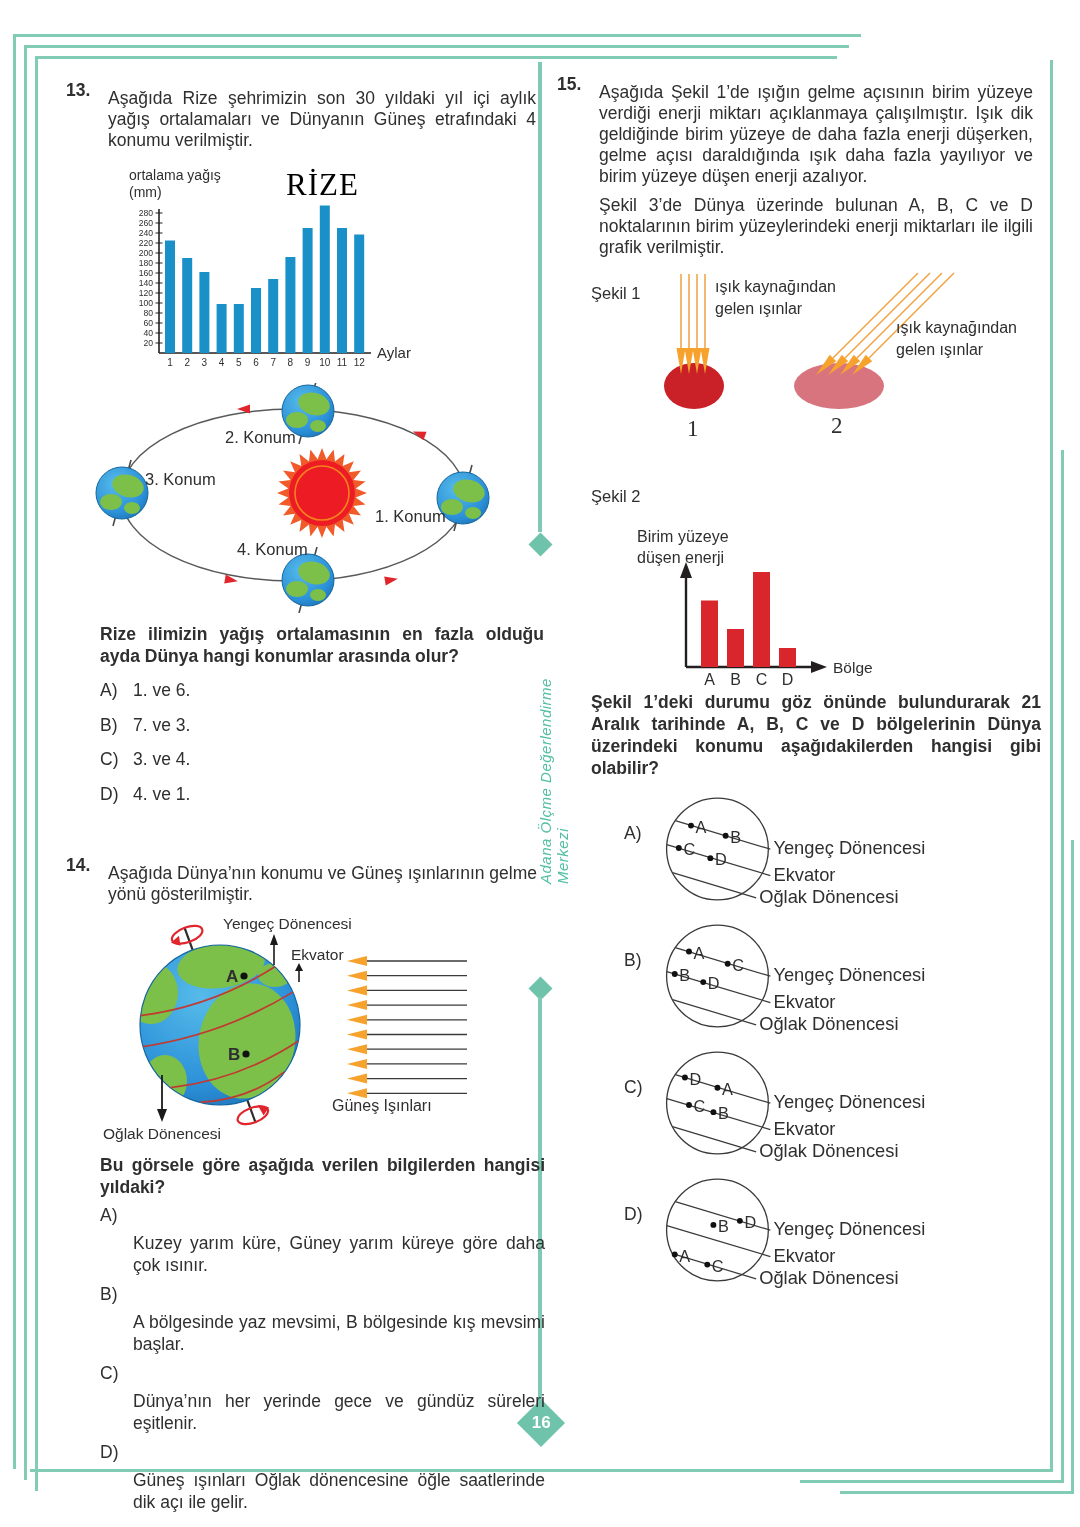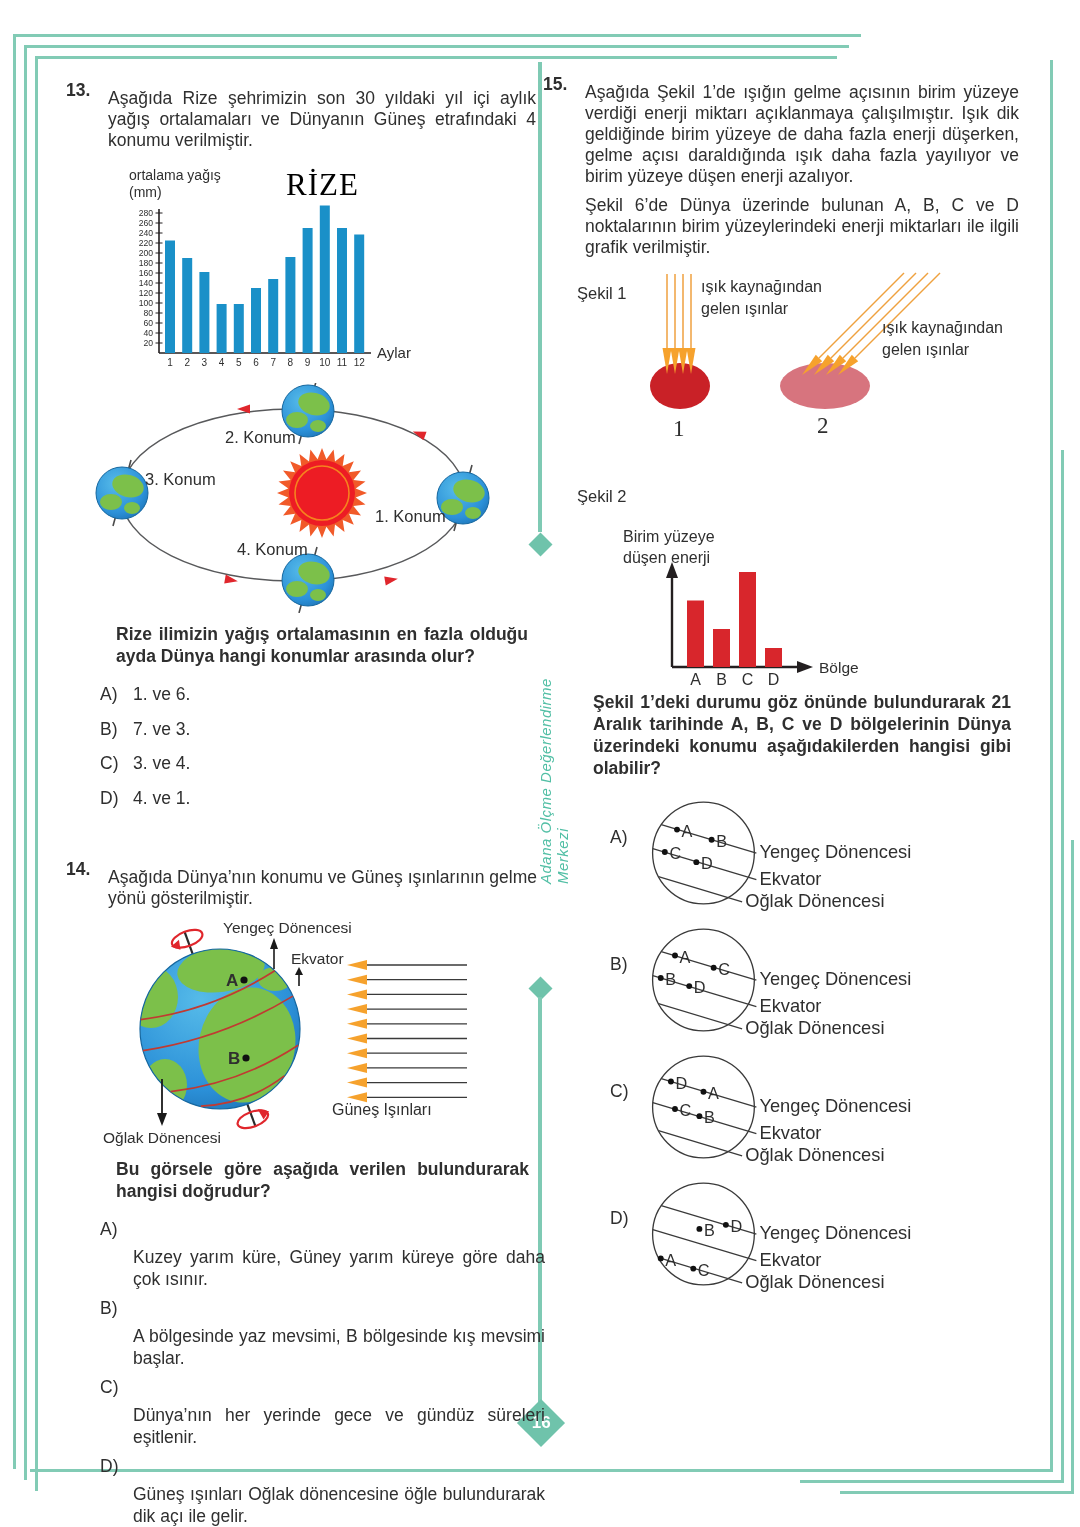--- a/index.html
+++ b/index.html
@@ -24,26 +24,26 @@
   .dia16{position:absolute;left:524px;top:1406px;width:34px;height:34px;background:#6fc3ab;
          transform:rotate(45deg);display:flex;align-items:center;justify-content:center;}
   .dia16 span{transform:rotate(-45deg);color:#fff;font-weight:bold;font-size:17px;}
   .watermark{position:absolute;left:542px;top:640px;height:244px;width:24px;
              writing-mode:vertical-rl;transform:rotate(180deg);
              color:#52bfa5;font-style:italic;font-size:15px;letter-spacing:.5px;
              display:flex;align-items:center;}
   
   .col{position:absolute;}
   .col-left{left:66px;top:80px;width:478px;}
-  .col-right{left:543px;top:74px;width:470px;}
+  .col-right{left:557px;top:74px;width:470px;}
   .qrow{display:flex;}
   .qnum{width:34px;flex:none;font-weight:bold;font-size:17.5px;line-height:21.5px;}
   .qbody{flex:1;}
   .qtext{font-size:17.5px;line-height:21px;text-align:justify;margin:8px;}
-  .stem{font-size:17.5px;line-height:22px;font-weight:bold;text-align:justify;margin:16px;}
+  .stem{font-size:17.5px;line-height:22px;font-weight:bold;text-align:justify;margin:0;}
   
   .optrow{display:flex;font-size:17.5px;line-height:22px;}
   .optlbl{width:33px;flex:none;}
   .opttxt{flex:1;}
   .just .opttxt{text-align:justify;margin-top:28px;}
   .q13opts .optrow{margin-bottom:12.5px;}
   .q14opts .optrow{margin-bottom:7px;}
   
   .chart-head{position:relative;height:38px;margin-top:16px;}
   .ylab{font-size:14px;line-height:17px;margin-left:29px;}
@@ -284,50 +284,50 @@
               <line x1="272" y1="150.89999999999998" x2="372" y2="150.89999999999998" stroke="#3a3a3a" stroke-width="1.3"></line>
               <polygon points="252,150.89999999999998 272,145.89999999999998 272,155.89999999999998" fill="#f6a22d"></polygon>
               <line x1="272" y1="165.6" x2="372" y2="165.6" stroke="#3a3a3a" stroke-width="1.3"></line>
               <polygon points="252,165.6 272,160.6 272,170.6" fill="#f6a22d"></polygon>
               <line x1="272" y1="180.29999999999998" x2="372" y2="180.29999999999998" stroke="#3a3a3a" stroke-width="1.3"></line>
               <polygon points="252,180.29999999999998 272,175.29999999999998 272,185.29999999999998" fill="#f6a22d"></polygon>
             </g>
           <text x="237" y="198" font-size="16">Güneş Işınları</text>
         </svg>
 
-        <p class="stem" style="margin-top:6px;">Bu görsele göre aşağıda verilen bulundurarak hangisi doğrudur?</p>
+        <p class="stem" style="margin-top:6px;">Bu görsele göre aşağıda verilen bilgilerden hangisi yıldaki?</p>
 
         <div class="q14opts just" style="margin-top:6px;">
           <div class="optrow">
               <div class="optlbl">A)</div>
               <div class="opttxt">Kuzey yarım küre, Güney yarım küreye göre daha çok ısınır.</div>
             </div>
           <div class="optrow">
               <div class="optlbl">B)</div>
               <div class="opttxt">A bölgesinde yaz mevsimi, B bölgesinde kış mevsimi başlar.</div>
             </div>
           <div class="optrow">
               <div class="optlbl">C)</div>
               <div class="opttxt">Dünya’nın her yerinde gece ve gündüz süreleri eşitlenir.</div>
             </div>
           <div class="optrow">
               <div class="optlbl">D)</div>
-              <div class="opttxt">Güneş ışınları Oğlak dönencesine öğle bulundurarak dik açı ile gelir.</div>
+              <div class="opttxt">Güneş ışınları Oğlak dönencesine öğle saatlerinde dik açı ile gelir.</div>
             </div>
         </div>
       </div>
     </div>
   </div>
 
   <div class="col col-right">
     <div class="qrow">
       <div class="qnum">15.</div>
       <div class="qbody">
         <p class="qtext">Aşağıda Şekil 1’de ışığın gelme açısının birim yüzeye verdiği enerji miktarı açıklanmaya çalışılmıştır. Işık dik geldiğinde birim yüzeye de daha fazla enerji düşerken, gelme açısı daraldığında ışık daha fazla yayılıyor ve birim yüzeye düşen enerji azalıyor.</p>
-        <p class="qtext">Şekil 6’de Dünya üzerinde bulunan A, B, C ve D noktalarının birim yüzeylerindeki enerji miktarları ile ilgili grafik verilmiştir.</p>
+        <p class="qtext">Şekil 3’de Dünya üzerinde bulunan A, B, C ve D noktalarının birim yüzeylerindeki enerji miktarları ile ilgili grafik verilmiştir.</p>
 
         <svg id="fig1" viewBox="0 0 460 195" width="460" height="195" style="margin:12px 0 0 -10px;">
           <text x="10" y="29" font-size="16.5">Şekil 1</text>
 
           <ellipse cx="113" cy="116" rx="30" ry="23" fill="#c92127"></ellipse>
           <g>
             <line x1="100" y1="4" x2="100" y2="80" stroke="#efa13f" stroke-width="1.5"></line>
             <line x1="108" y1="4" x2="108" y2="80" stroke="#efa13f" stroke-width="1.5"></line>
             <line x1="116" y1="4" x2="116" y2="80" stroke="#efa13f" stroke-width="1.5"></line>
             <line x1="124" y1="4" x2="124" y2="80" stroke="#efa13f" stroke-width="1.5"></line>

